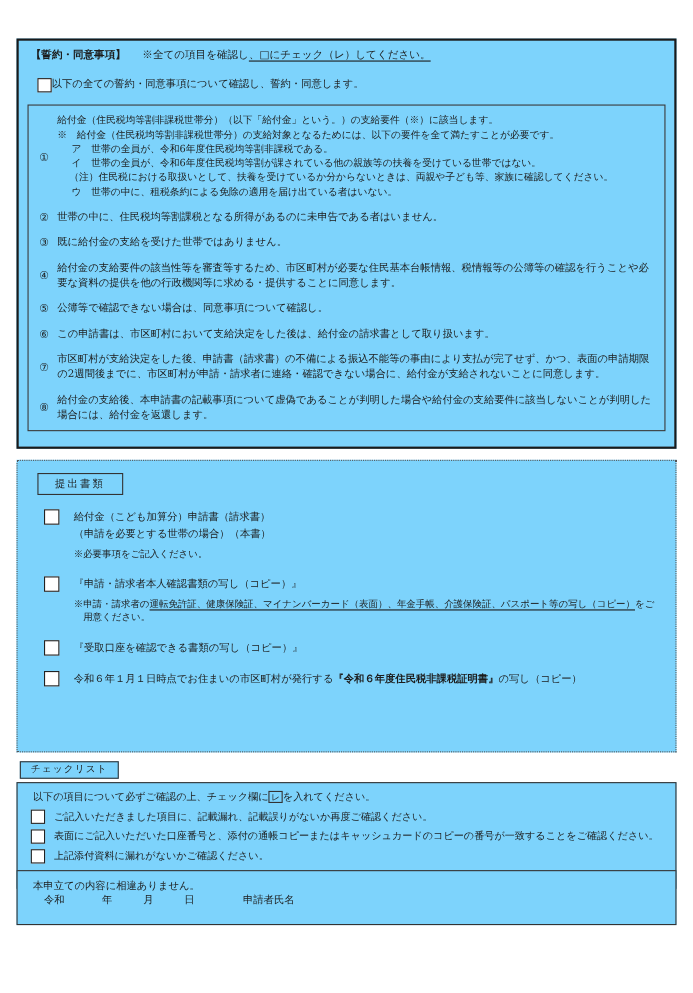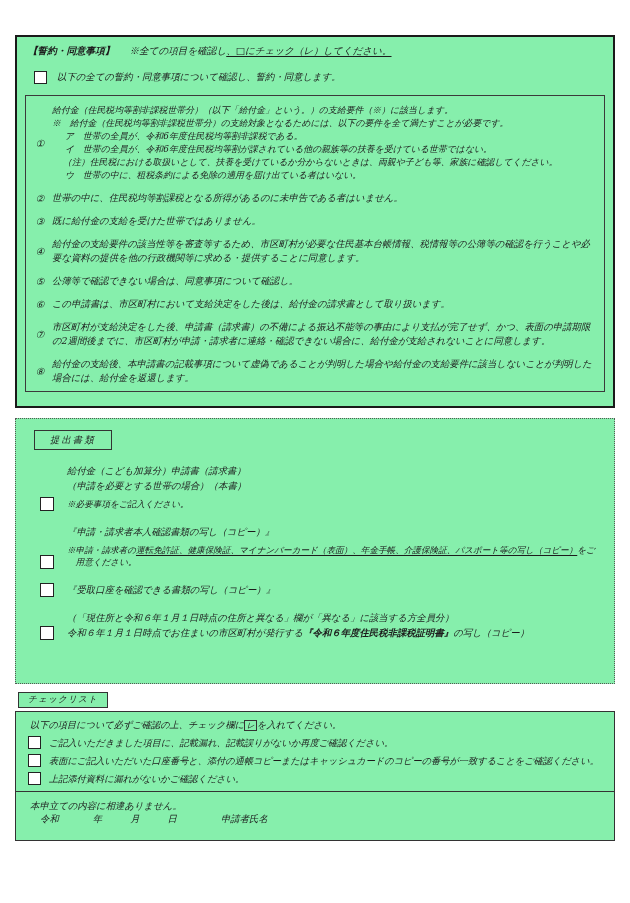--- a/index.html
+++ b/index.html
@@ -1,46 +1,46 @@
 <!DOCTYPE html>
 <html><head>
 <meta charset="utf-8">
 <style>
   html,body{margin:0;padding:0;}
   body{
     width:630px;height:903px;position:relative;background:#ffffff;
     font-family:"DejaVu Serif","Liberation Serif",serif;
     color:#1c1c1c;-webkit-font-smoothing:antialiased;
   }
-  .box{position:absolute;box-sizing:border-box;background:#86efac;font-style:italic;}
+  .box{position:absolute;box-sizing:border-box;background:#7dd3fc;}
 
   
   .pledge-box{left:15px;top:35px;width:600px;height:373px;border:2px solid #1a1a1a;padding:7px 8px 6px 8px;overflow:hidden;}
   .pledge-header{font-size:9.6px;line-height:14px;margin-left:3px;white-space:nowrap;}
   .pledge-title{font-weight:bold;}
   .pledge-note{margin-left:12px;}
   .u{text-decoration:underline;text-underline-offset:2px;}
-  .agree-row{display:flex;align-items:center;gap:10px;margin:12px 0 0 9px;font-size:9.4px;line-height:14px;}
+  .agree-row{display:flex;align-items:center;margin:12px 0 0 9px;font-size:9.4px;line-height:14px;}
   .inner-box{border:1px solid #3a3a3a;margin-top:11px;padding:8px 4px 6px 2px;}
   .p-item{display:flex;align-items:center;margin-bottom:9px;}
   .p-item:last-child{margin-bottom:0;}
   .p-num{flex:0 0 24px;text-align:center;font-size:9.8px;}
   .p-text{flex:1;font-size:9.4px;line-height:14px;padding-right:2px;}
   .p-text-sm{font-size:8.9px;line-height:13px;}
   .ind1{padding-left:13px;}
   .ind-note{padding-left:11px;}
 
   
   .cb{width:11px;height:11px;border:1px solid #222;background:#fff;flex:0 0 auto;display:inline-block;}
   .cb-lg{width:12px;height:12px;}
 
   
   .documents-box{left:15px;top:418px;width:600px;height:266px;border:1px dotted #555;padding:9px 14px 8px 14px;}
   .label-box{display:inline-block;border:1px solid #333;padding:3px 15px 2px 15px;font-size:9.4px;letter-spacing:2px;margin-left:4px;}
-  .doc-item{display:flex;align-items:flex-end;gap:13px;margin:13px 0 0 10px;}
+  .doc-item{display:flex;align-items:flex-start;gap:13px;margin:13px 0 0 10px;}
   .doc-body{flex:1;font-size:9.4px;line-height:15px;}
   .doc-note{font-size:8.6px;line-height:12.5px;margin-top:5px;}
   .hang{padding-left:1em;text-indent:-1em;}
   .b{font-weight:bold;}
 
   
   .checklist-tab{left:18px;top:692px;width:90px;height:16px;border:1px solid #333;z-index:2;display:flex;align-items:center;justify-content:center;font-size:8.8px;letter-spacing:1px;}
   .checklist-box{left:15px;top:711px;width:600px;height:97px;border:1px solid #333;padding:6px 10px 4px 10px;}
   .cl-intro{font-size:9.2px;line-height:13px;margin-left:4px;}
   .le-box{display:inline-block;border:1px solid #333;font-size:7.8px;line-height:9px;padding:0 1.5px;vertical-align:0.5px;}
@@ -144,21 +144,20 @@
   <div class="doc-item">
     <span class="cb cb-lg"></span>
     <div class="doc-body">
       <div>『受取口座を確認できる書類の写し（コピー）』</div>
     </div>
   </div>
 
   <div class="doc-item">
     <span class="cb cb-lg"></span>
     <div class="doc-body">
-      <div>（「現住所と令和６年１月１日時点の住所と異なる」欄が「異なる」に該当する方全員分）</div>
       <div><span>令和６年１月１日時点でお住まいの市区町村が発行する</span><span class="b">『令和６年度住民税非課税証明書』</span><span>の写し（コピー）</span></div>
     </div>
   </div>
 </div>
 
 <div class="box checklist-tab">チェックリスト</div>
 
 <div class="box checklist-box">
   <div class="cl-intro"><span>以下の項目について必ずご確認の上、チェック欄に</span><span class="le-box">レ</span><span>を入れてください。</span></div>
 

